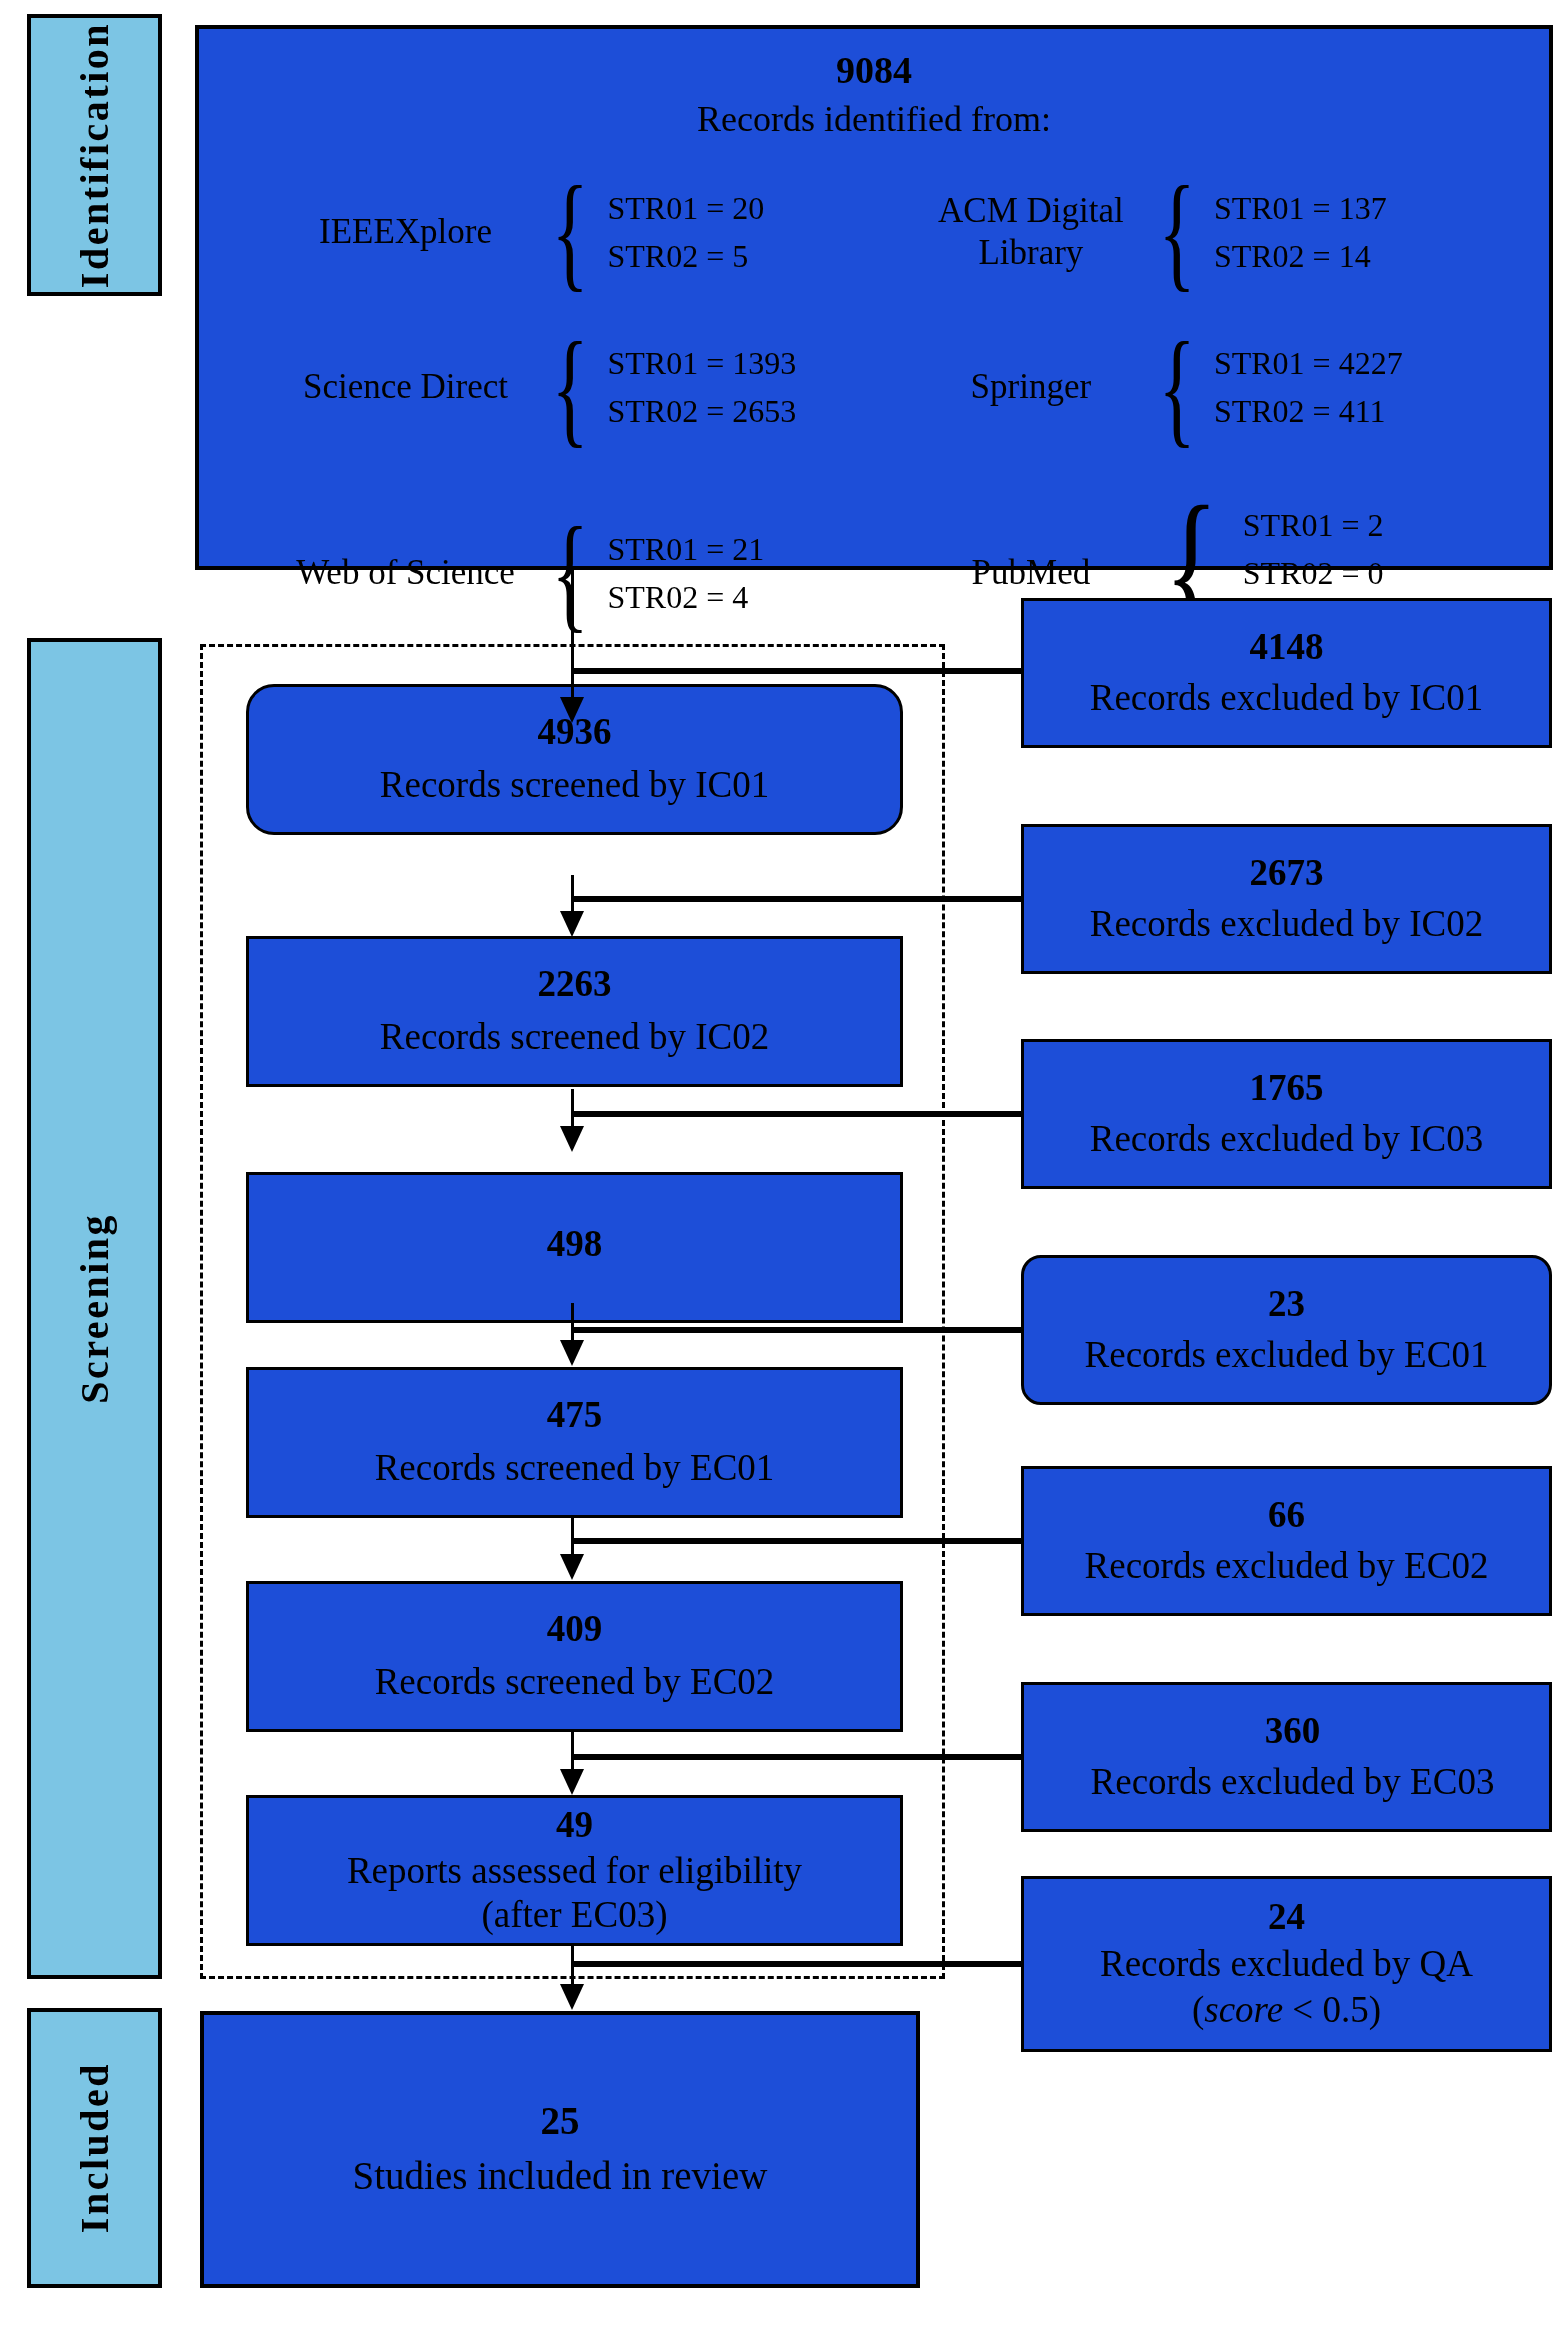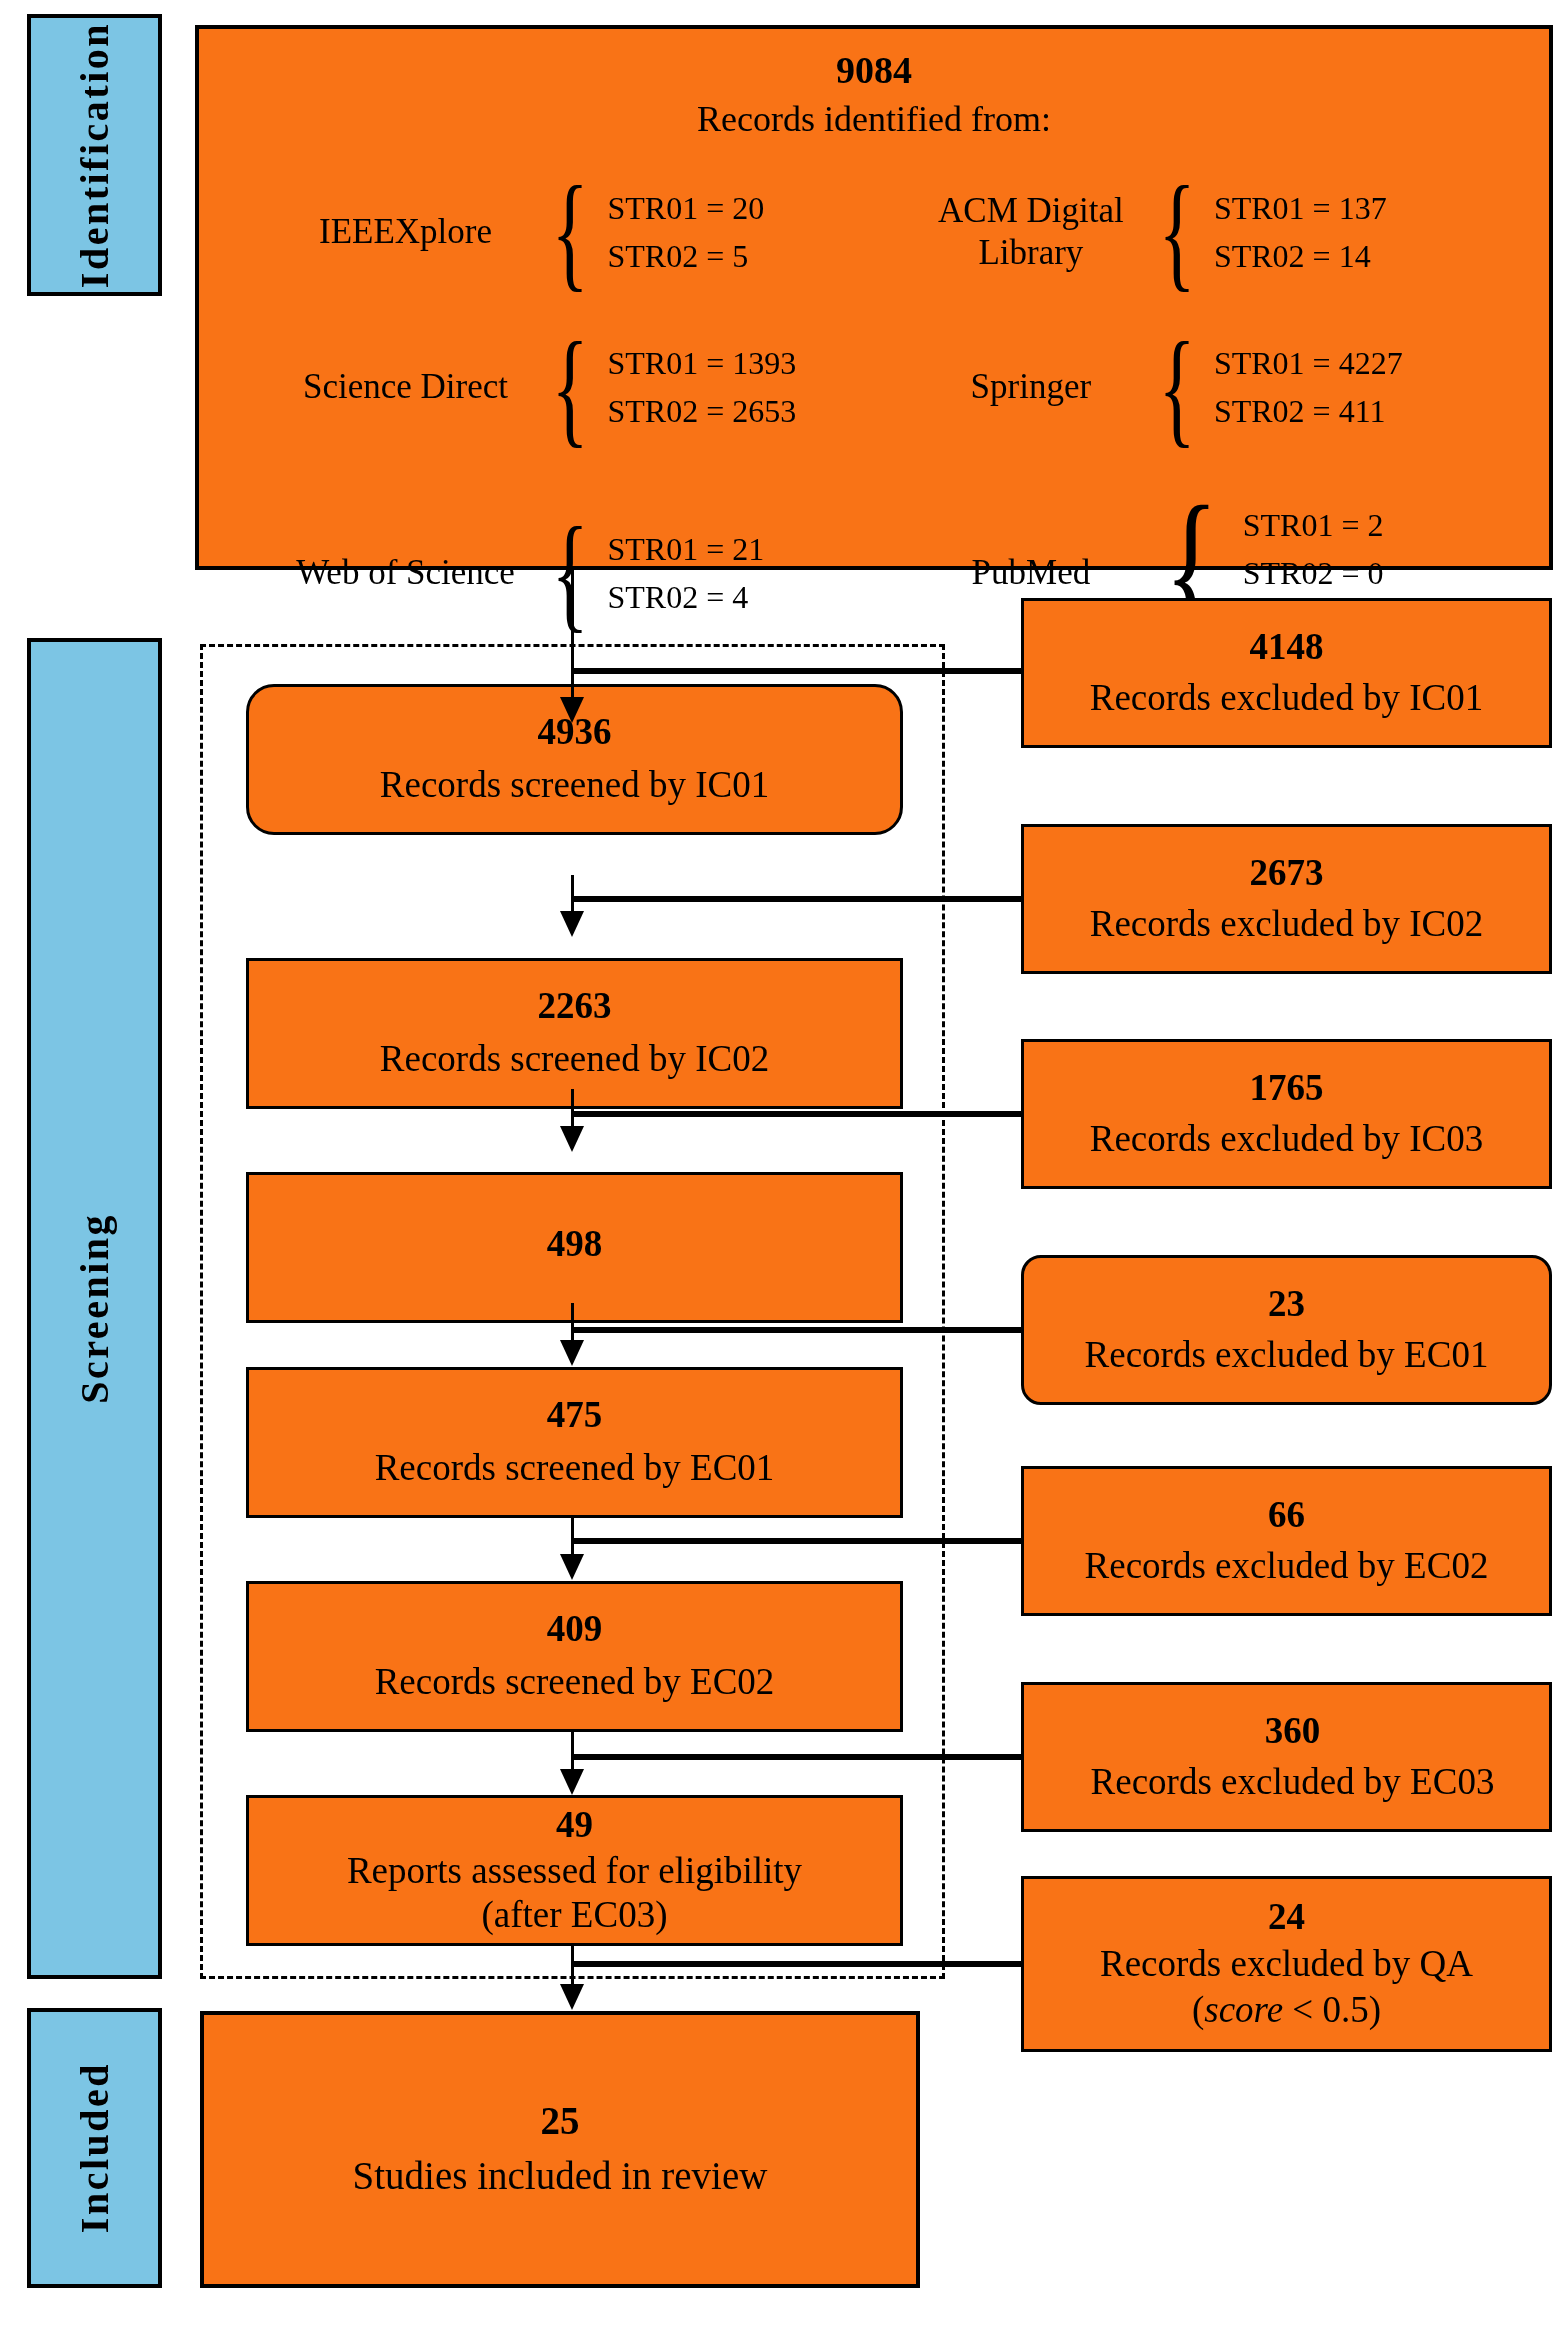--- a/index.html
+++ b/index.html
@@ -8,21 +8,21 @@
 
   
   .stage{position:absolute;left:26.5px;width:135px;background:#7CC5E4;border:4.4px solid #000;
          display:flex;align-items:center;justify-content:center;box-sizing:border-box;}
   .stage-text{writing-mode:vertical-rl;transform:rotate(180deg);font-weight:bold;font-size:40px;letter-spacing:2.5px;white-space:nowrap;}
   #stage-identification{top:14px;height:282px;}
   #stage-screening{top:638px;height:1341px;}
   #stage-included{top:2008px;height:280px;}
 
   
-  .box{position:absolute;background:#f97316;border:4.4px solid #000;box-sizing:border-box;
+  .box{position:absolute;background:#1d4ed8;border:4.4px solid #000;box-sizing:border-box;
        display:flex;flex-direction:column;align-items:center;justify-content:center;text-align:center;}
   .num{font-weight:bold;font-size:38px;line-height:1.2;margin-bottom:7.6px;}
   .line{font-size:36px;line-height:1.25;}
 
   
   .top-box{left:195px;top:25px;width:1358px;height:545px;justify-content:flex-start;padding-top:19px;}
   .top-box .num{margin-bottom:3.8px;}
   .sources{width:100%;display:grid;grid-template-columns:52% 48%;margin-top:25px;row-gap:26.5px;align-items:center;}
   .src{display:flex;align-items:center;text-align:left;}
   .cell-left{padding-left:74px;}
@@ -32,21 +32,21 @@
   .src-brace{line-height:1;transform:scaleX(0.6);font-weight:400;margin:0 1.3px;}
   .brace2{font-size:129px;}
   .brace3{font-size:189px;}
   .src-values{font-size:32px;line-height:1.5;margin-left:5px;white-space:nowrap;}
 
   
   .dashed{position:absolute;left:200px;top:644px;width:745px;height:1335px;border:3.8px dashed #000;box-sizing:border-box;background:transparent;}
 
   
   .mid{left:246px;width:657px;height:151px;border-width:3.8px;}
-  #mid0{top:684px;border-radius:28px;} #mid1{top:958px;} #mid2{top:1152px;margin-top:20px;}
+  #mid0{top:684px;border-radius:28px;} #mid1{top:936px;} #mid2{top:1152px;margin-top:20px;}
   #mid3{top:1367px;} #mid4{top:1581px;} #mid5{top:1795px;}
   .mid .line{font-size:37px;}
   .mid .num{font-size:37px;}
   #mid5 .num{margin-bottom:1.3px;}
   #mid5 .line{line-height:1.2;}
 
   
   .exc{left:1021px;width:531px;height:150px;border-width:3.8px;}
   #exc0{top:598px;} #exc1{top:824px;} #exc2{top:1039px;}
   #exc3{top:1255px;border-radius:20px;} #exc4{top:1466px;} #exc5{top:1682px;padding-left:12px;}

